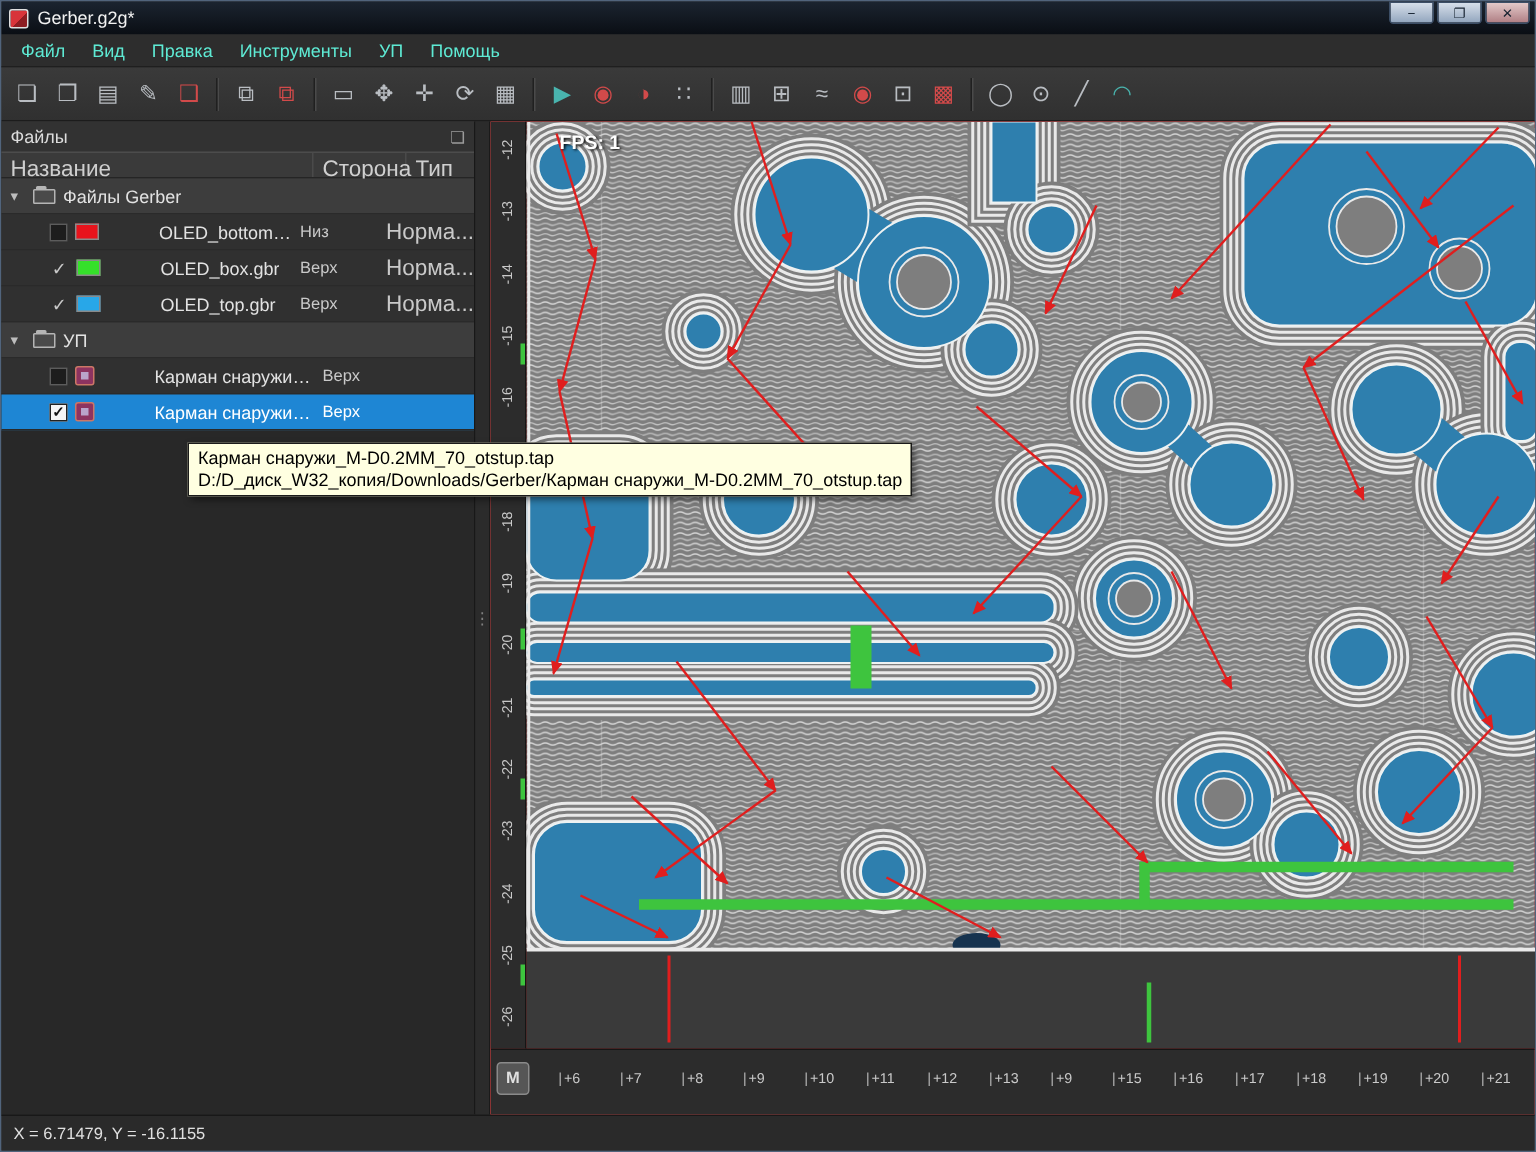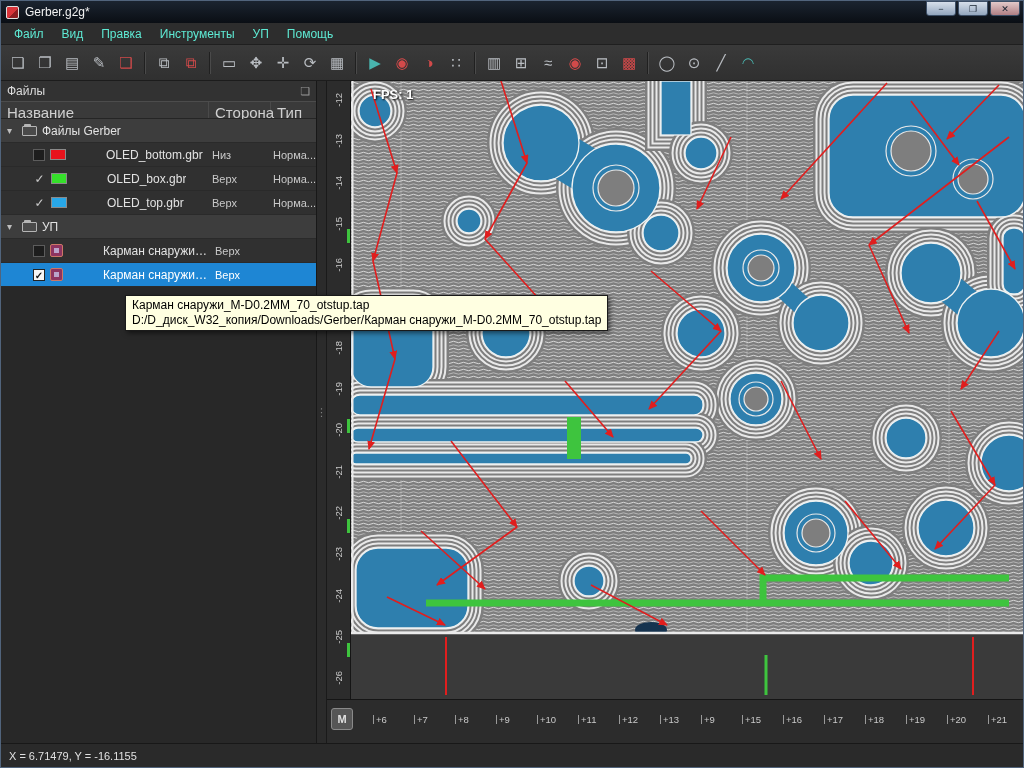--- a/index.html
+++ b/index.html
@@ -37,21 +37,21 @@
   .thead .c { padding:2px 0 0 6px; border-right:1px solid #4a4a4a; }
   .c.name { width:208px; } .c.side { width:62px; } .c.type { flex:1; border-right:0; }
 
   .row { height:24px; display:flex; align-items:center; font-size:12px; color:#e2e2e2; background:#303030; border-bottom:1px solid #2a2a2a; }
   .row.group { background:#3d3d3d; }
   .row.selected { background:var(--selection_blue); color:#fff; }
   .cell-name { width:208px; display:flex; align-items:center; gap:5px; overflow:hidden; white-space:nowrap; }
   .cell-name.g { padding-left:6px; }
   .cell-name.f { padding-left:32px; }
   .cell-side { width:62px; font-size:11px; color:#c9c9c9; padding-left:6px; }
-  .cell-type { flex:1; font-size:11px; color:#c9c9c9; padding-left:6px; }
+  .cell-type { flex:1; font-size:15px; color:#c9c9c9; padding-left:6px; }
   .row.selected .cell-side { color:#fff; }
   .exp { color:#bdbdbd; font-size:10px; width:10px; }
   .folder { width:15px; height:10px; border:1px solid #b5b5b5; border-radius:1px; position:relative; background:#4a4a4a; flex:0 0 auto; }
   .folder::before { content:""; position:absolute; top:-3px; left:1px; width:7px; height:2px; background:#b5b5b5; border-radius:1px 1px 0 0; }
   .cbox { width:12px; height:12px; background:#1d1d1d; border:1px solid #5c5c5c; flex:0 0 auto; }
   .cbox.sel { background:#f5f5f5; border:1px solid #222; color:#111; font-size:10px; font-weight:bold; line-height:11px; text-align:center; }
   .check { width:13px; color:#c9c9c9; font-size:12px; text-align:center; flex:0 0 auto; }
   .swatch { width:16px; height:11px; border:1px solid #8a8a8a; flex:0 0 auto; }
   .gicon { width:13px; height:13px; background:#8d3360; border:1px solid #c76; border-radius:2px; position:relative; flex:0 0 auto; }
   .gicon::before { content:""; position:absolute; inset:3px; background:#c9c9ee; opacity:.75; }

